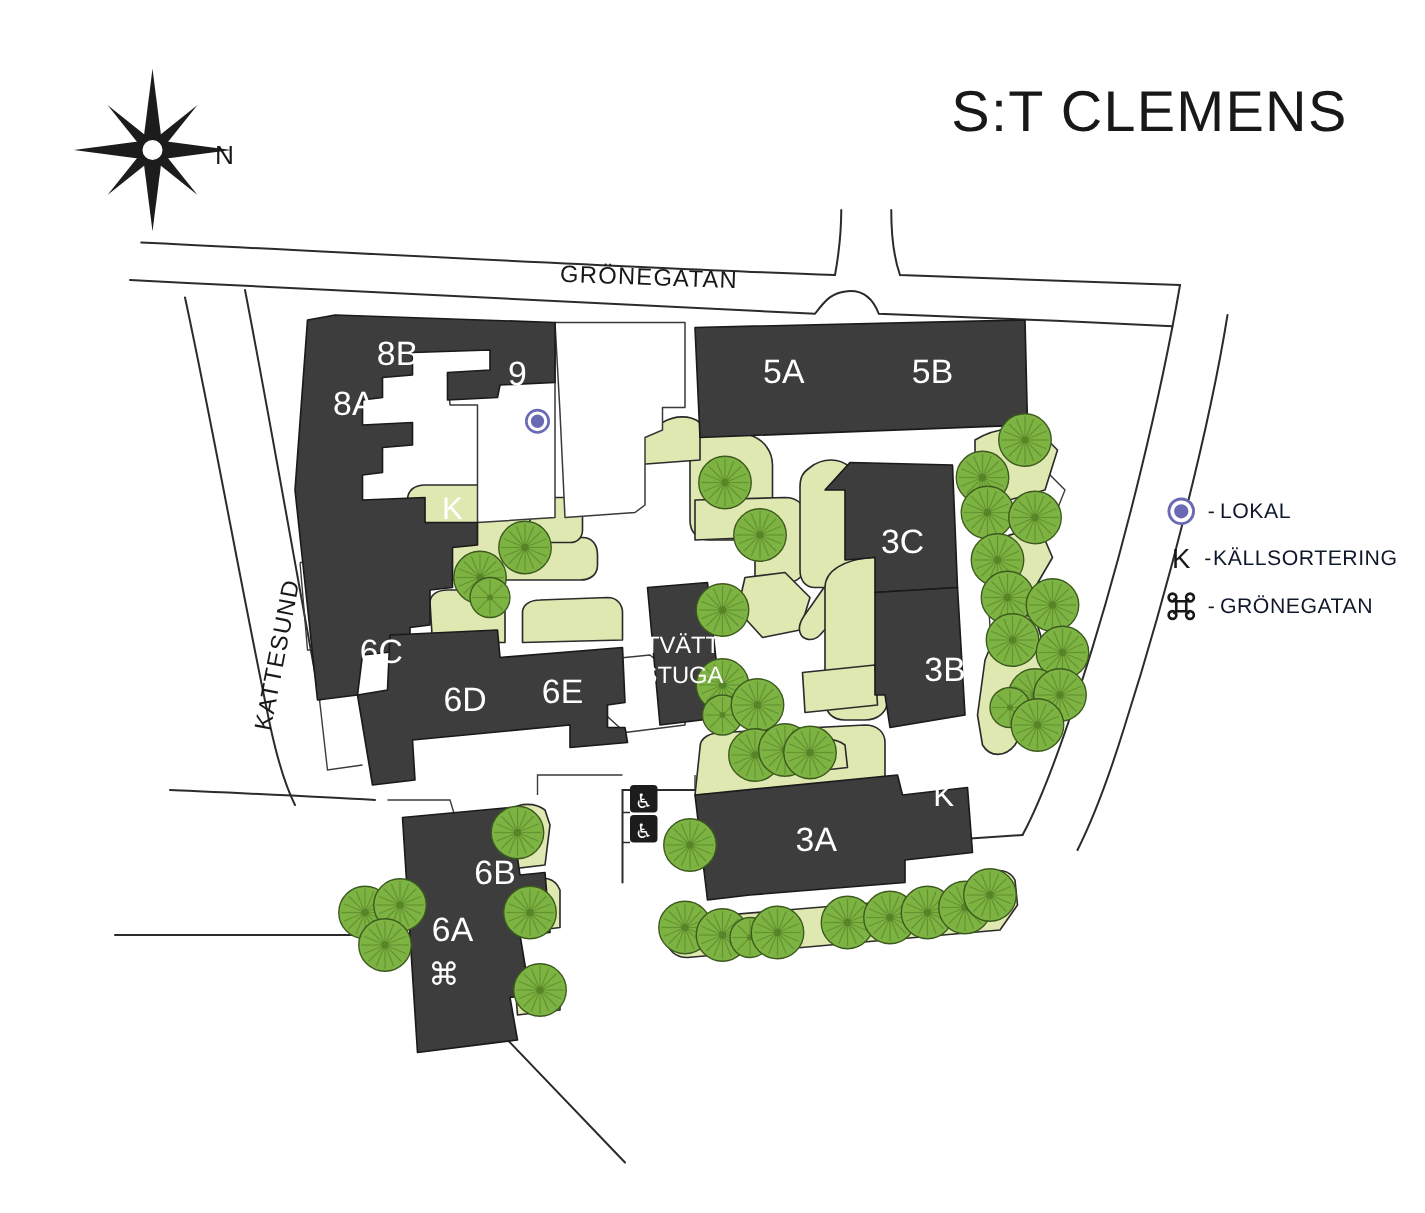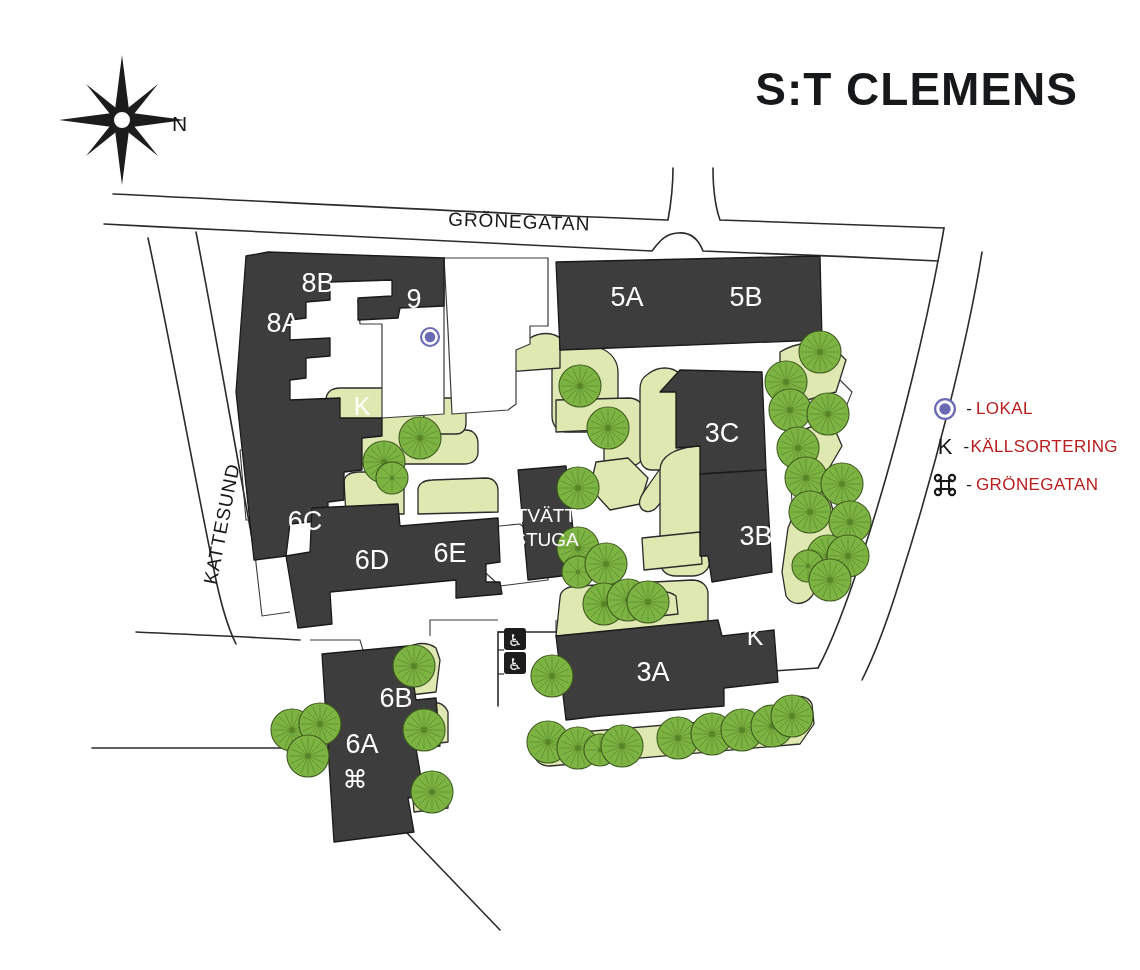--- a/index.html
+++ b/index.html
@@ -12,21 +12,21 @@
     position:relative;
   }
   #map-root{position:absolute;left:0;top:0;width:1140px;height:970px;}
   svg{display:block;}
 
   .map-title{
     position:absolute;
     right:62px; top:62px;
     font-size:46px;
     letter-spacing:1px;
-    font-weight:700;
+    font-weight:400;
     color:#16181a;
     white-space:nowrap;
   }
 
   .legend{
     position:absolute;
     left:928px; top:392px;
     width:190px;
   }
   .legend-row{
@@ -44,21 +44,21 @@
   }
   .legend-dash{
     width:14px;
     text-align:center;
     font-size:17px;
     color:#16181a;
   }
   .legend-label{
     font-size:17px;
     letter-spacing:.4px;
-    color:#b91c1c;
+    color:#0f172a;
     white-space:nowrap;
   }
   .legend-k{
     font-size:22px;
     font-weight:400;
     color:#16181a;
     line-height:1;
   }
 </style>
 </head>

